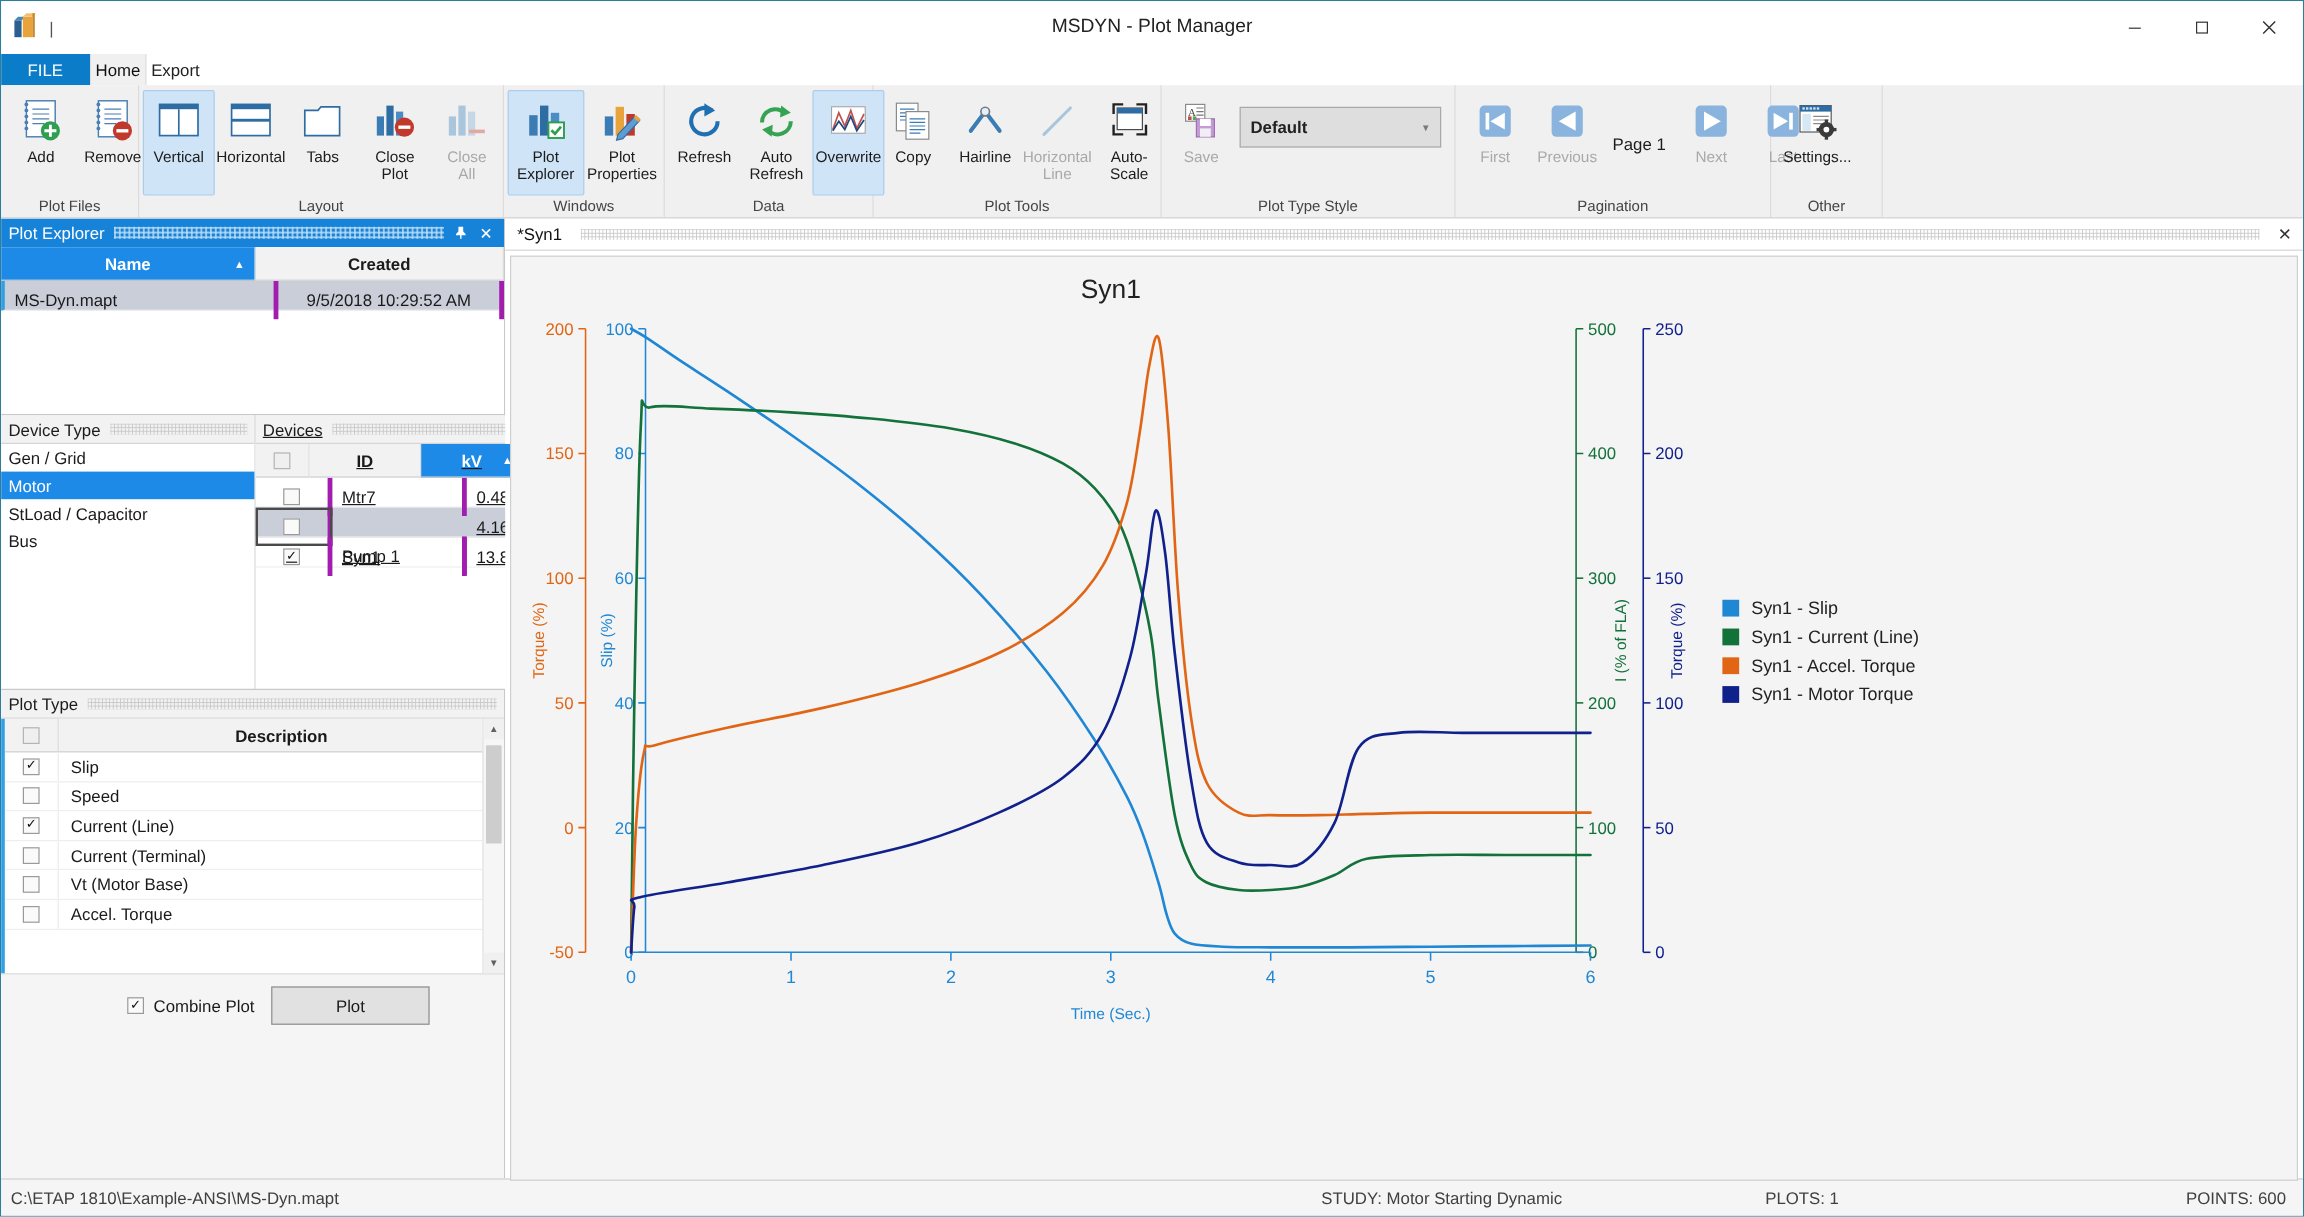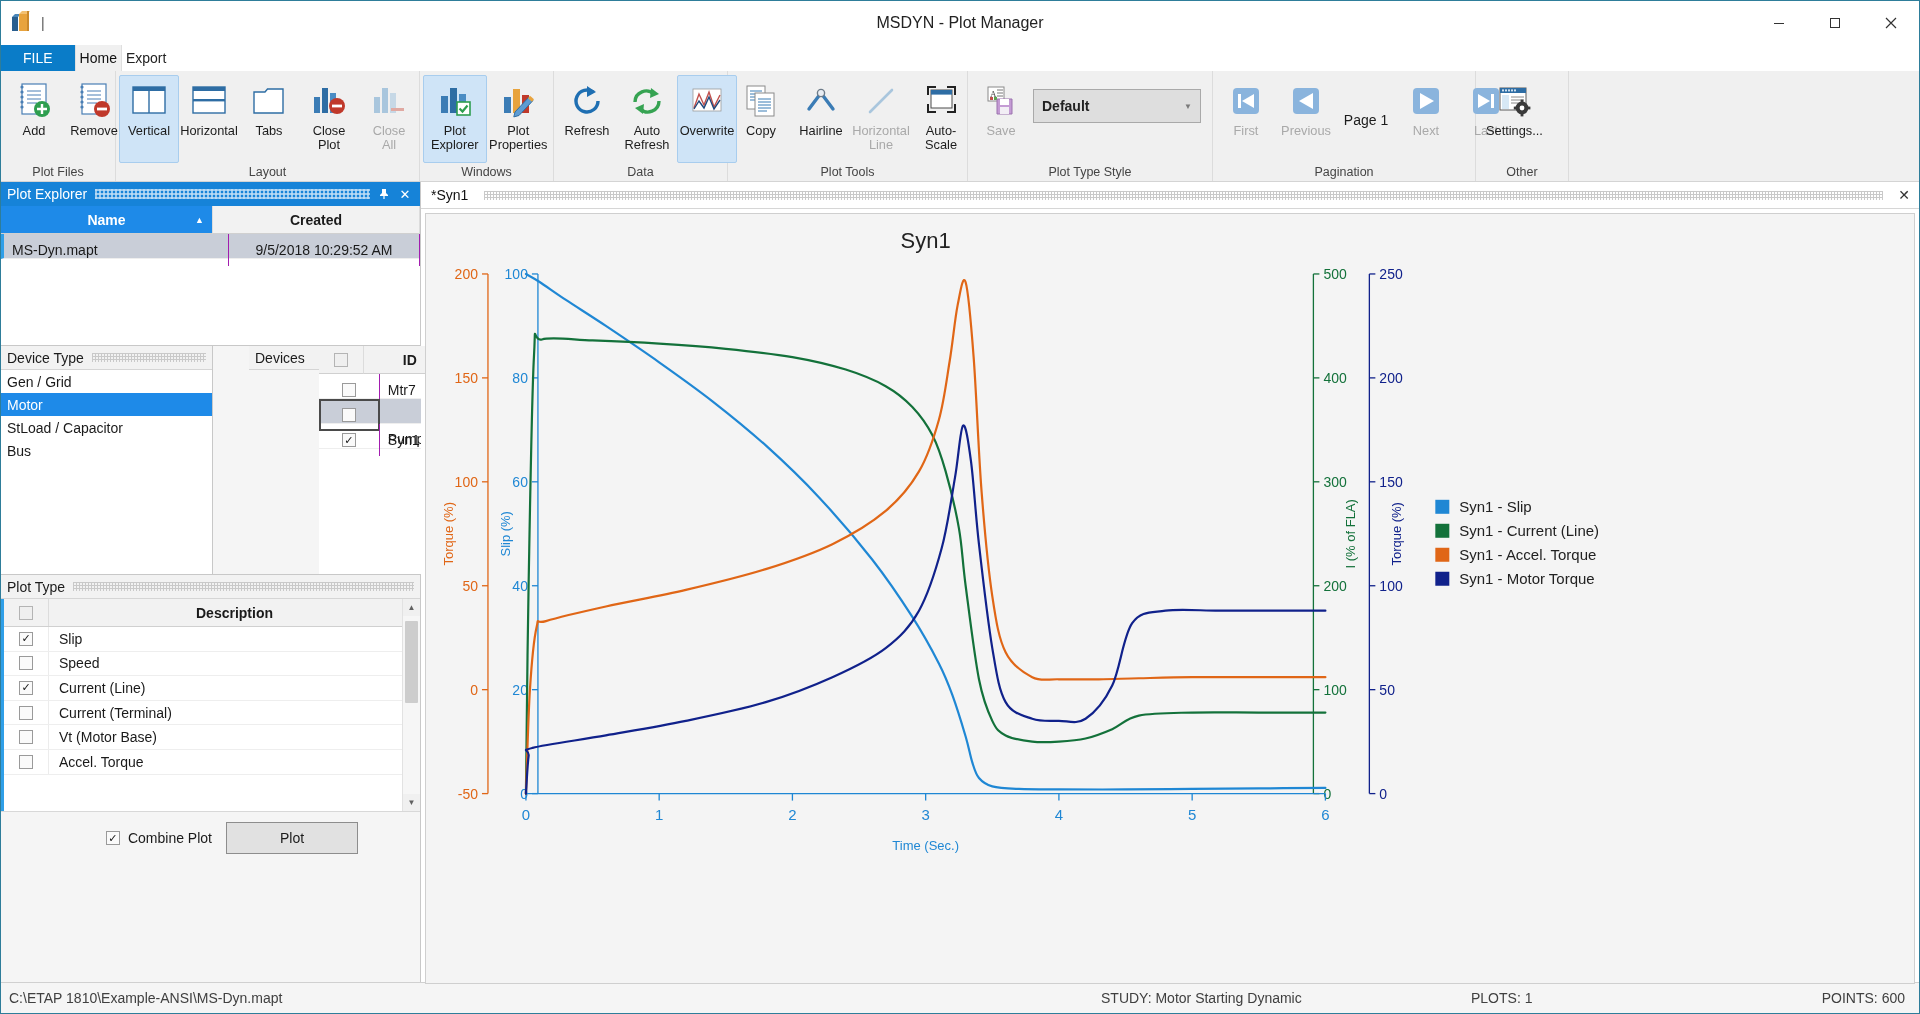--- a/index.html
+++ b/index.html
@@ -47,28 +47,28 @@
   .dock-title{height:24px;background:#1683d8;color:#fff;display:flex;align-items:center;padding:0 6px;font-size:14px;}
   .dock-title .dots{flex:1;margin:0 8px;height:10px;background-image:repeating-linear-gradient(to right,rgba(255,255,255,.75) 0 2px,transparent 2px 4px),repeating-linear-gradient(to bottom,rgba(255,255,255,.75) 0 2px,transparent 2px 4px);background-size:4px 4px;opacity:.75;}
   .dock-btn{width:18px;text-align:center;color:#fff;font-size:13px;cursor:default;}
 
   .grid{background:#fff;}
   .ghead{display:flex;height:28px;font-size:14px;font-weight:bold;}
   .ghead .gh{display:flex;align-items:center;justify-content:center;background:#f2f2f2;border-right:1px solid #dcdcdc;border-bottom:1px solid #d0d0d0;position:relative;}
   .ghead .gh.accent{background:#1e8ae8;color:#fff;}
   .sortarrow{position:absolute;right:8px;font-size:9px;}
   .grow{display:flex;height:24px;font-size:14px;border-bottom:1px solid #eee;}
-  .grow .gc{display:flex;align-items:center;padding:16px 8px;border-right:1px solid #a21caf;}
+  .grow .gc{display:flex;align-items:center;padding:16px 8px;border-right:4px solid #a21caf;}
   .grow.selected{background:#c9ced8;}
 
   .files-body{height:86px;background:#fff;border-bottom:1px solid #c8c8c8;}
 
   .splitcols{display:flex;flex:1 1 auto;min-height:0;}
   .leftcol{width:211px;flex:0 0 211px;border-right:1px solid #c8c8c8;display:flex;flex-direction:column;}
-  .rightcol{flex:1 1 auto;display:flex;flex-direction:row;}
+  .rightcol{flex:1 1 auto;display:flex;flex-direction:column;text-decoration:underline;}
   .panel-cap{height:23px;background:#f2f2f2;border-bottom:1px solid #d5d5d5;display:flex;align-items:center;padding:0 6px;font-size:14px;color:#1b1b1b;}
   .panel-cap .dots{flex:1;margin-left:8px;height:9px;background-image:repeating-linear-gradient(to right,#c9c9c9 0 1px,transparent 1px 3px),repeating-linear-gradient(to bottom,#c9c9c9 0 1px,transparent 1px 3px);background-size:3px 3px;}
   .dtlist{background:#fff;flex:1 1 auto;}
   .dtitem{height:23px;display:flex;align-items:center;padding:0 6px;font-size:14px;}
   .dtitem.sel{background:#1e8ae8;color:#fff;}
 
   .cbx{width:14px;height:14px;border:1px solid #9a9a9a;background:#fafafa;display:inline-flex;align-items:center;justify-content:center;font-size:11px;color:#111;line-height:1;box-sizing:border-box;}
   .cbx.hdr{background:#efefef;border-color:#b4b4b4;}
   .cellfocus{outline:2px solid #4a4a4a;outline-offset:-2px;}
 
@@ -505,21 +505,21 @@
             <span>Created</span>
           </div>
         </div>
         <div class="grow selected" style="border-left:3px solid #2f9fe8;">
           <div class="gc" style="width:208px;">MS-Dyn.mapt</div>
           <div class="gc" style="flex:1;justify-content:center;">9/5/2018 10:29:52 AM</div>
         </div>
         <div class="files-body"></div>
       </div>
 
-      <div class="splitcols" style="flex:0 0 228px;gap:36px;">
+      <div class="splitcols" style="flex:0 0 228px;">
         <div class="leftcol">
           <div class="panel-cap">
             <span>Device Type</span>
             <span class="dots"></span>
           </div>
           <div class="dtlist">
             <div class="dtitem">
                 <span>Gen / Grid</span>
               </div>
             <div class="dtitem sel">

